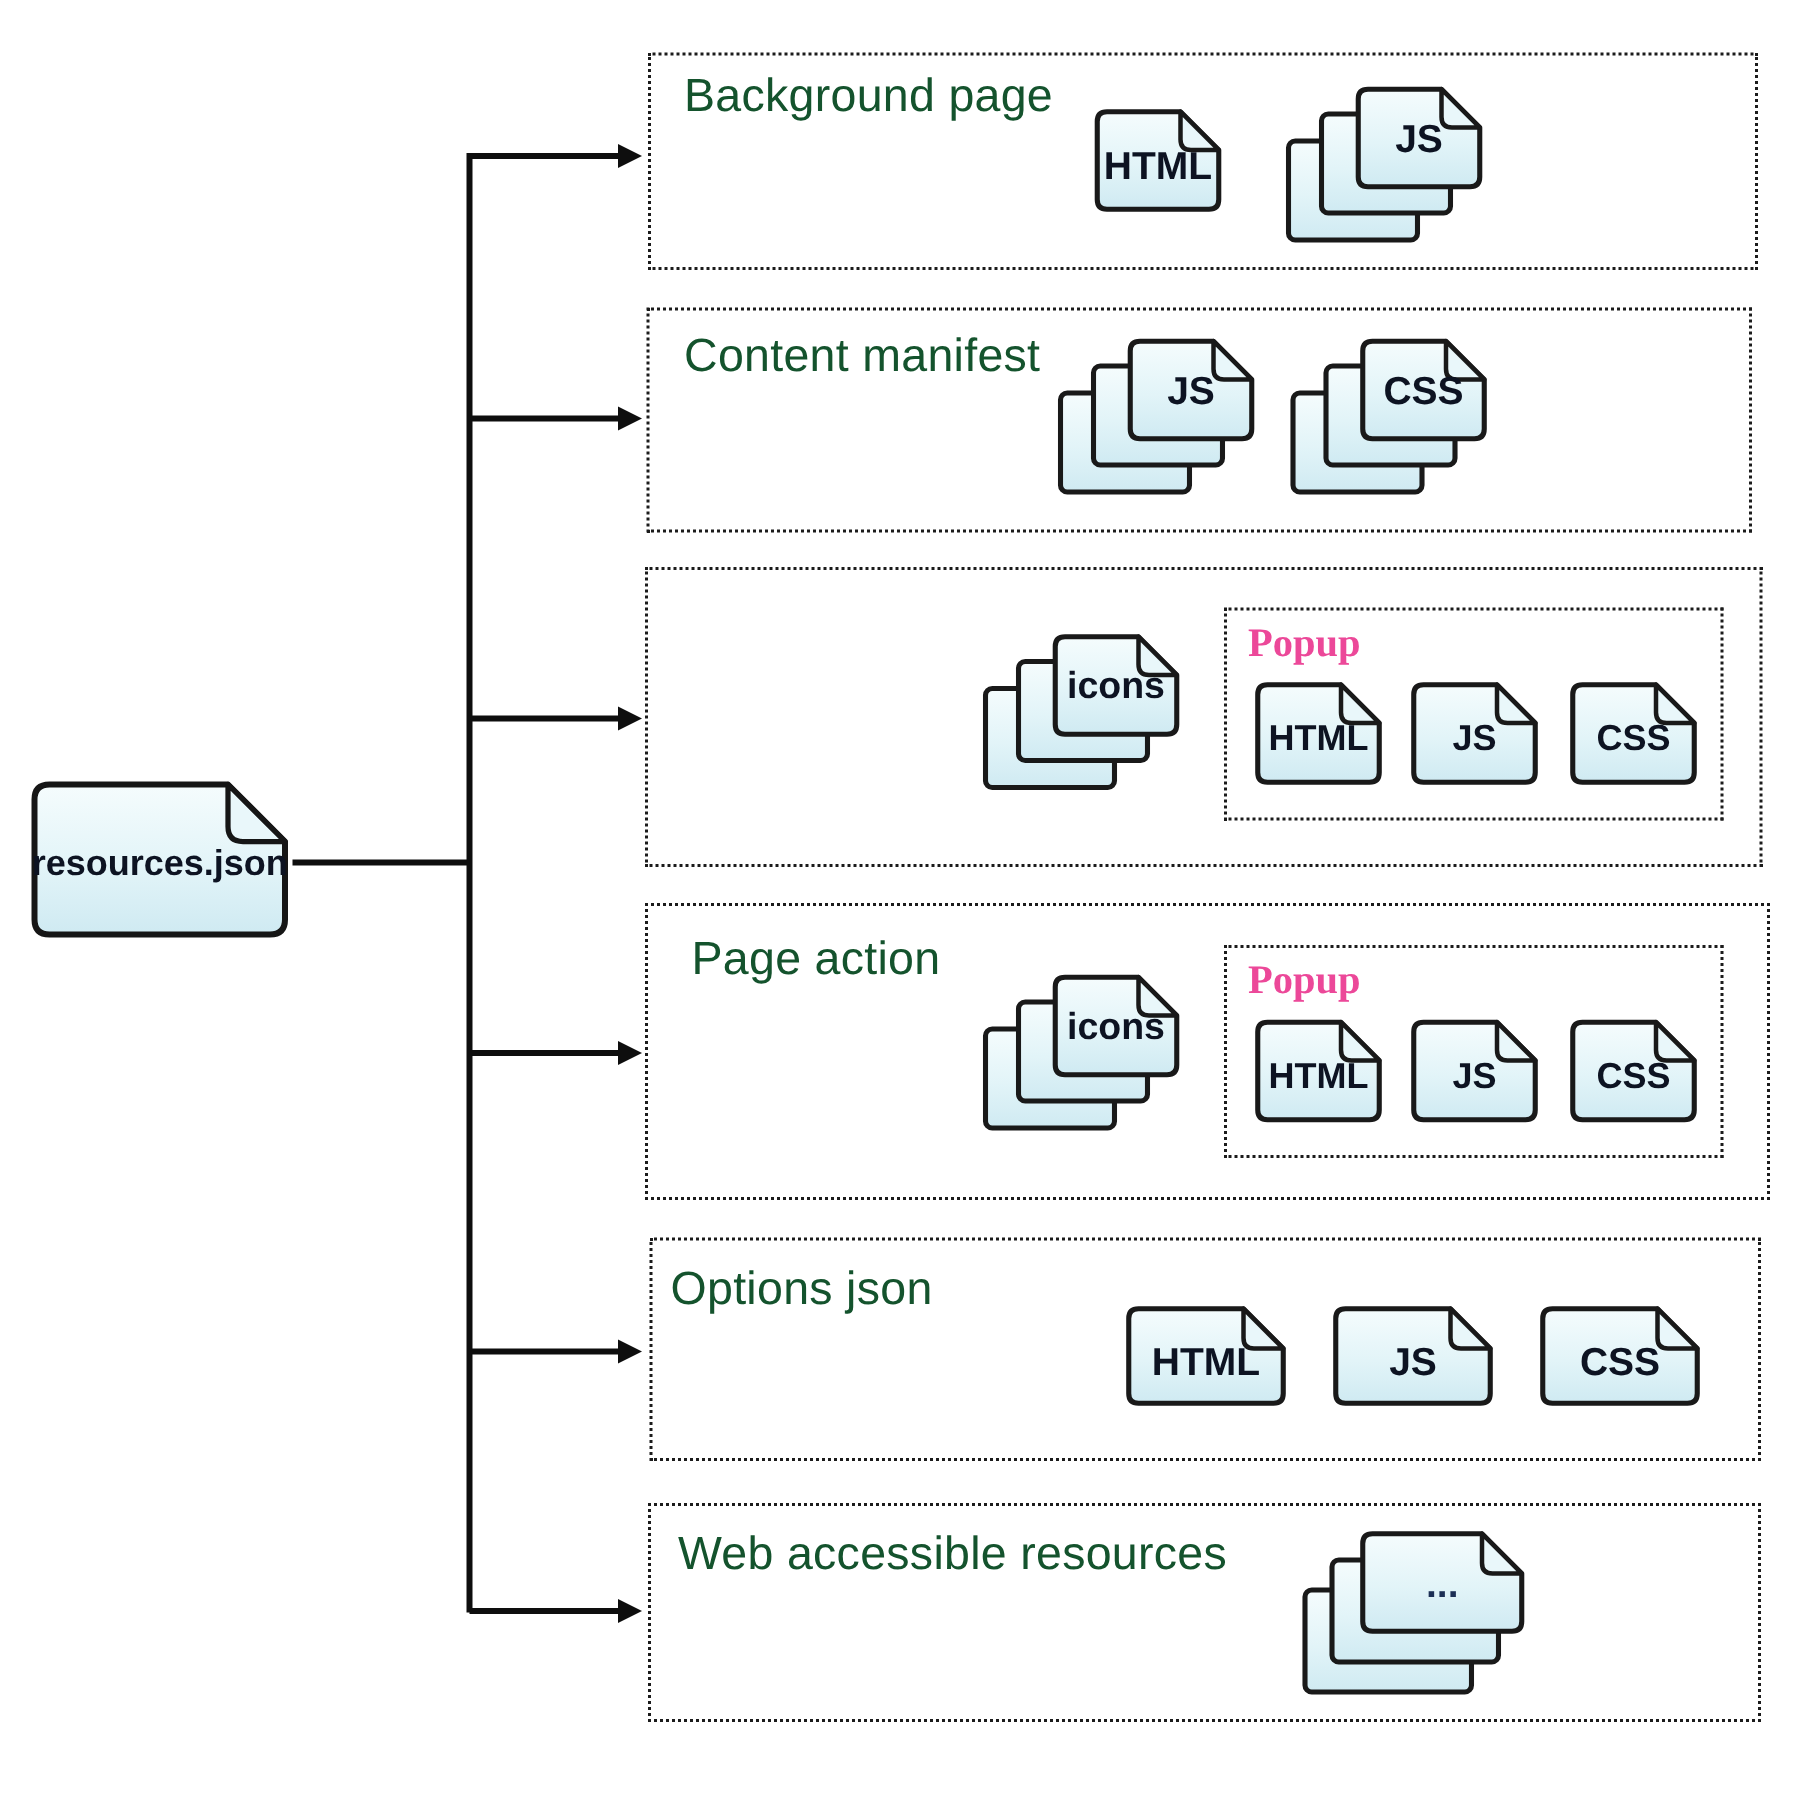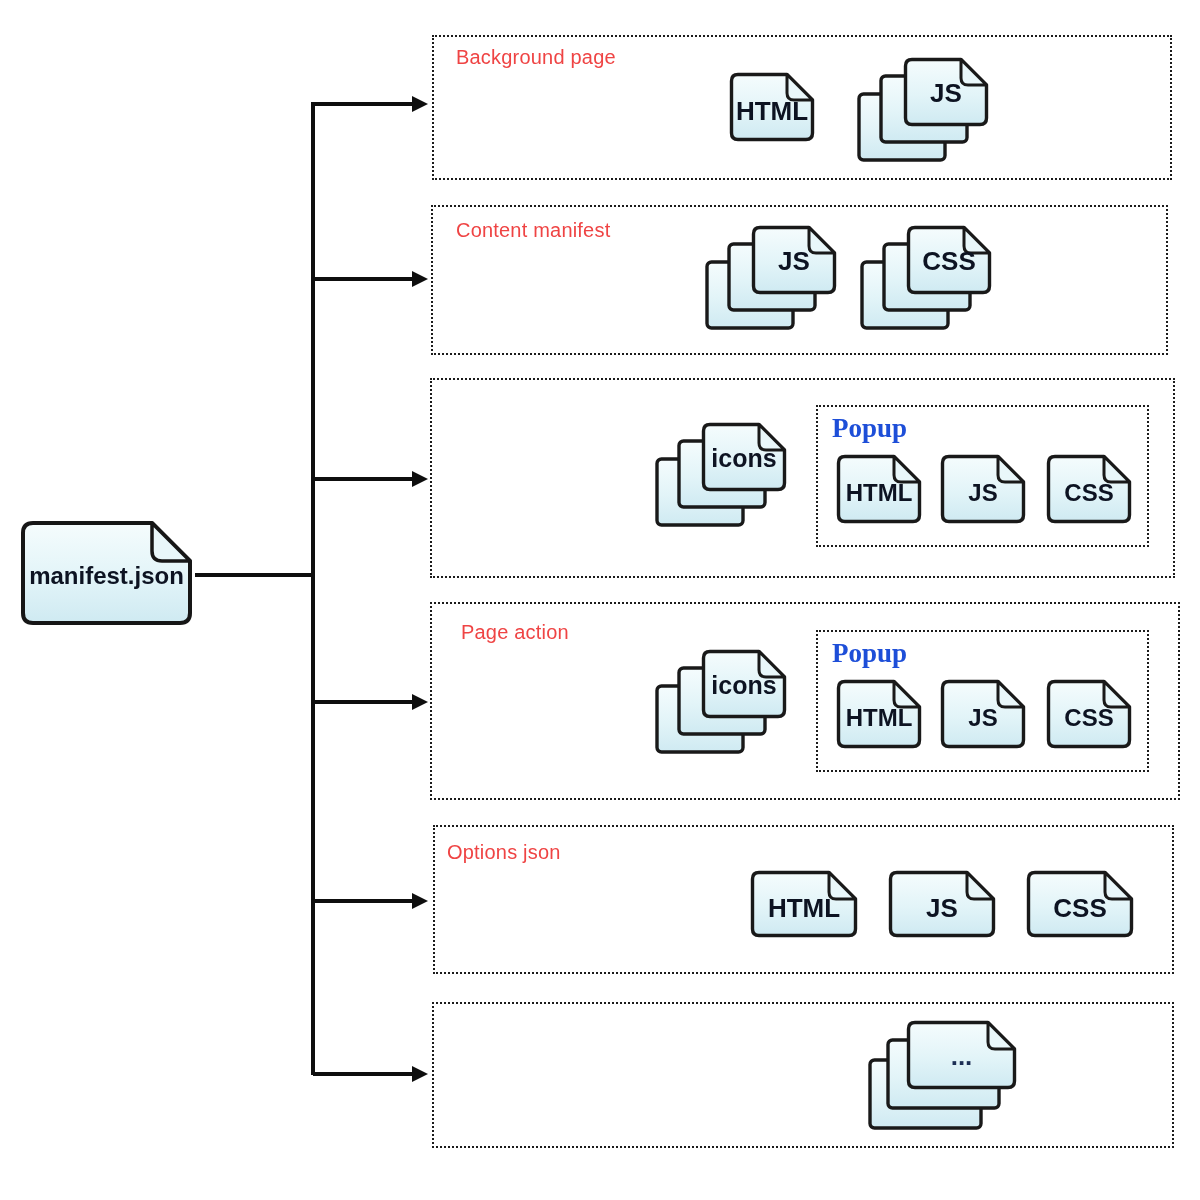--- a/index.html
+++ b/index.html
@@ -10,24 +10,24 @@
   
   .line{position:absolute;background:#0e0e0e;}
   .arrow{position:absolute;height:3.5px;background:#0e0e0e;}
   .arrow .arrowhead{
     position:absolute;right:-15px;top:50%;transform:translateY(-50%);
     width:0;height:0;border-top:8px solid transparent;border-bottom:8px solid transparent;
     border-left:16px solid #0e0e0e;
   }
   
   .section-box{position:absolute;border:2.5px dotted #1b1b1b;background:#ffffff;box-sizing:border-box;}
-  .section-title{position:absolute;font-size:20px;color:#ef4444;white-space:nowrap;letter-spacing:.2px;}
+  .section-title{position:absolute;font-size:31px;color:#14532d;white-space:nowrap;letter-spacing:.2px;}
   
   .popup-box{position:absolute;border:2.5px dotted #1b1b1b;box-sizing:border-box;}
-  .popup-title{position:absolute;font-family:"Liberation Serif","DejaVu Serif",serif;font-weight:700;font-size:27px;color:#1d4ed8;}
+  .popup-title{position:absolute;font-family:"Liberation Serif","DejaVu Serif",serif;font-weight:700;font-size:27px;color:#ec4899;}
   
   .file{position:absolute;text-align:center;}
   .file svg{position:absolute;left:0;top:0;}
   .file-label{
     position:absolute;left:50%;top:56%;transform:translate(-50%,-50%);
     font-weight:700;font-size:26px;color:#0d1322;white-space:nowrap;
   }
   .stack{position:absolute;}
   .sheet{position:absolute;}
   .sheet.back{z-index:1;}
@@ -55,21 +55,21 @@
         </linearGradient>
       </defs>
     </svg>
   </div>
 
   <div class="file root-file">
     <svg width="177" height="110" viewBox="0 0 177 110">
       <path d="M5 15 Q5 5 15 5 L134 5 L172 43 L172 95 Q172 105 162 105 L15 105 Q5 105 5 95 Z" fill="url(#sheetGrad)" stroke="#161616" stroke-width="4" stroke-linejoin="round"></path>
       <path d="M134 5 L134 33 Q134 43 144 43 L172 43 Z" fill="#e9f7fa" stroke="#161616" stroke-width="3.5" stroke-linejoin="round"></path>
     </svg>
-    <span class="file-label">manifest.json</span>
+    <span class="file-label">resources.json</span>
   </div>
 
   <div class="line" style="left:195px;top:573px;width:118px;height:3.5px;"></div>
   <div class="line" style="left:311px;top:102px;width:3.5px;height:973px;"></div>
 
   <div class="arrow" style="left:313px;top:102px;width:100px;">
       <span class="arrowhead"></span>
     </div>
   <div class="arrow" style="left:313px;top:277px;width:100px;">
       <span class="arrowhead"></span>
@@ -271,20 +271,21 @@
     <div class="file" style="left:589px;top:41px;width:112px;height:72px;">
       <svg width="112" height="72" viewBox="0 0 112 72">
         <path d="M4.5 11 Q4.5 4.5 11 4.5 L81 4.5 L107.5 31 L107.5 61 Q107.5 67.5 101 67.5 L11 67.5 Q4.5 67.5 4.5 61 Z" fill="url(#sheetGrad)" stroke="#191919" stroke-width="3.4" stroke-linejoin="round"></path>
         <path d="M81 4.5 L81 24 Q81 31 88 31 L107.5 31 Z" fill="#e9f7fa" stroke="#191919" stroke-width="3" stroke-linejoin="round"></path>
       </svg>
       <span class="file-label">CSS</span>
     </div>
   </div>
 
   <div class="section-box" style="left:432px;top:1002px;width:742px;height:146px;">
+    <div class="section-title" style="left:18px;top:14px;">Web accessible resources</div>
     <div class="stack" style="left:434px;top:14px;width:151px;height:114px;">
       <div class="sheet back" style="left:0;top:40px;">
         <svg width="115" height="72" viewBox="0 0 115 72">
             <rect x="2" y="2" width="111" height="68" rx="4.5" fill="url(#sheetGrad)" stroke="#191919" stroke-width="3.4"></rect>
           </svg>
       </div>
       <div class="sheet mid" style="left:18px;top:20px;">
         <svg width="115" height="72" viewBox="0 0 115 72">
             <rect x="2" y="2" width="111" height="68" rx="4.5" fill="url(#sheetGrad)" stroke="#191919" stroke-width="3.4"></rect>
           </svg>

